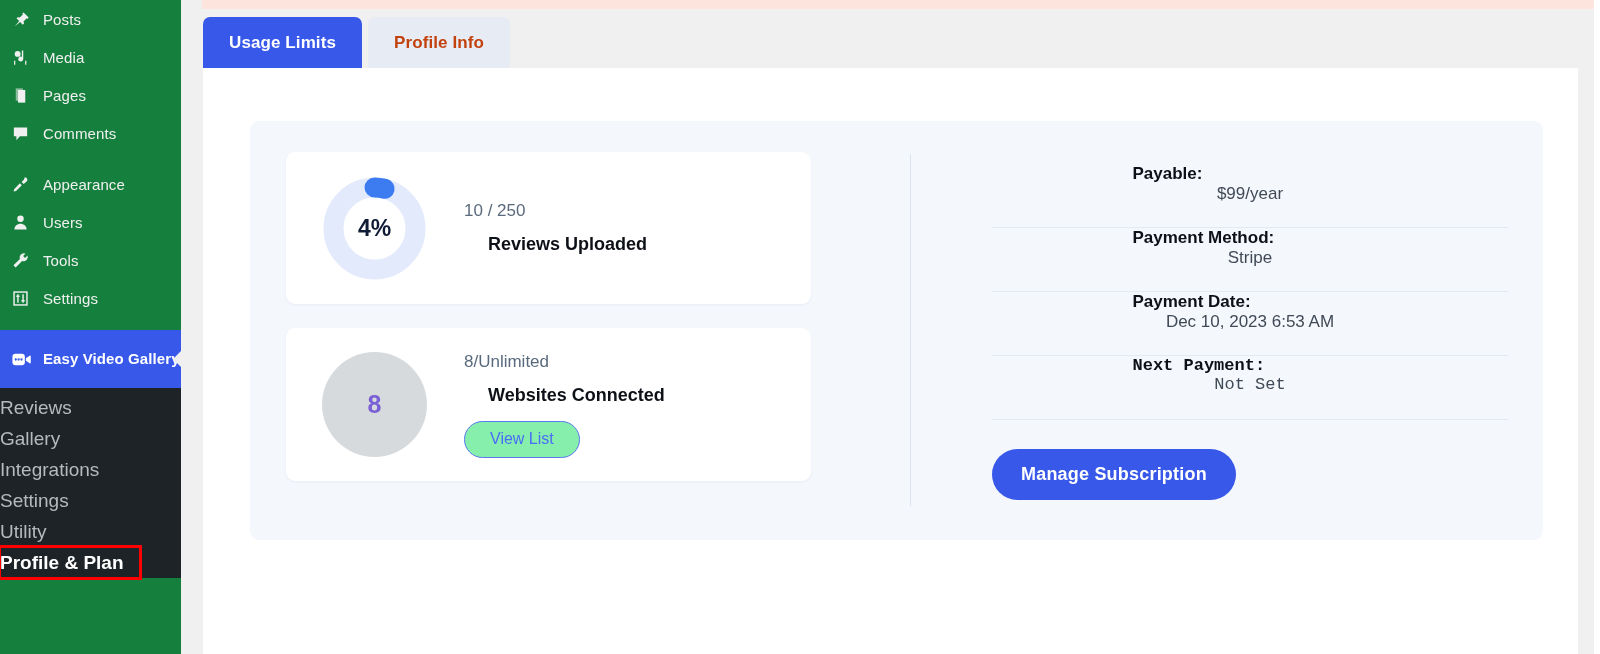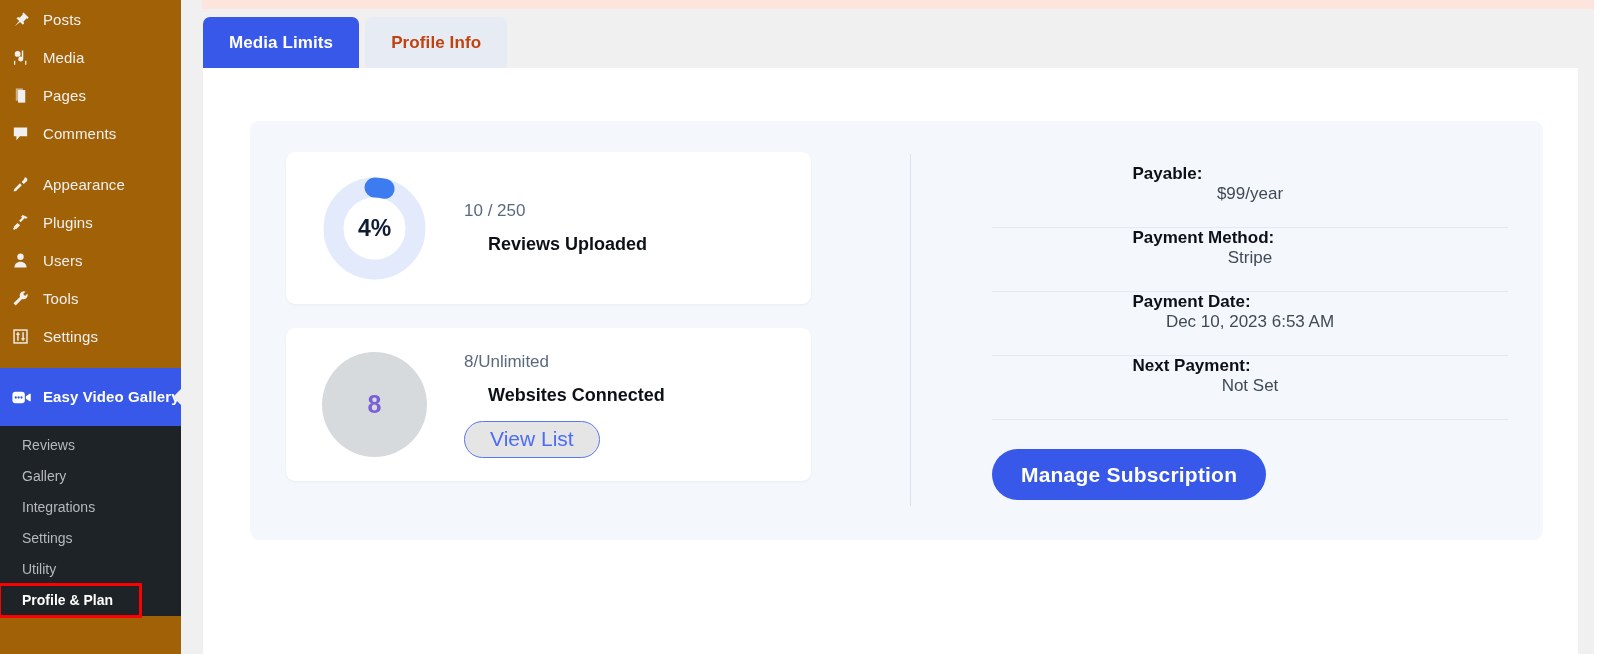--- a/index.html
+++ b/index.html
@@ -8,21 +8,21 @@
     overflow: hidden;
     font-family: "Liberation Sans", sans-serif;
     background: #ffffff;
   }
   #root { position: relative; width: 1600px; height: 654px; }
 
   
   #sidebar {
     position: absolute; left: 0; top: 0;
     width: 181px; height: 654px;
-    background: #a16207;
+    background: #15803d;
     overflow: hidden;
   }
   .menu-top { padding-top: 0; }
   .menu-item {
     display: flex; align-items: center;
     height: 38px;
     padding-left: 11px;
     color: #f0f0f1;
     font-size: 15px;
     letter-spacing: .1px;
@@ -56,23 +56,23 @@
     width: 0; height: 0;
     border-top: 9px solid transparent;
     border-bottom: 9px solid transparent;
     border-right: 9px solid #f0f0f1;
   }
 
   .submenu { background: #1d2327; padding: 4px 0 0 0; }
   .sub-item {
     display: block;
     height: 31px; line-height: 31px;
-    padding-left: 22px;
+    padding-left: 0;
     color: #b6b9bd;
-    font-size: 14px;
+    font-size: 19px;
   }
   .sub-item.current {
     color: #ffffff;
     font-weight: 700;
   }
   .sub-item.boxed {
     position: relative;
     outline: 3px solid #ff0000;
     outline-offset: -1px;
     width: 140px;
@@ -156,23 +156,23 @@
     background: #d6dadd;
     display: flex; align-items: center; justify-content: center;
     font-size: 25px; font-weight: 700; color: #7b5fd6;
   }
   .view-list-btn {
     margin-top: 15px;
     display: inline-flex; align-items: center; justify-content: center;
     height: 37px; padding: 0 25px;
     border: 1.4px solid #5b78f0;
     border-radius: 20px;
-    background: #e5e5e5;
+    background: #86efac;
     color: #4a6cf7;
-    font-size: 21px;
+    font-size: 16px;
     cursor: pointer;
   }
 
   .panel-div {
     width: 1px;
     background: #dbe2ec;
     margin: 33px 0;
     height: 352px;
   }
 
@@ -180,31 +180,31 @@
     flex: 1;
     padding: 43px 0 0 81px;
   }
   .detail-row {
     width: 516px;
     display: flex; align-items: center;
     height: 64px;
     border-bottom: 1px solid #e3e9f2;
     flex-direction: column;
   }
-  .detail-row:last-of-type { border-bottom: 1px solid #e3e9f2; }
+  .detail-row:last-of-type { border-bottom: 1px solid #e3e9f2; font-family: Liberation Mono, monospace; }
   .detail-key { width: 235px; font-size: 17px; font-weight: 700; color: #0d1117; }
   .detail-val { font-size: 17px; color: #404a56; }
 
   .manage-btn {
     margin-top: 29px;
     display: inline-flex; align-items: center; justify-content: center;
     height: 51px; padding: 0 29px;
     background: #3858e9;
     color: #ffffff;
-    font-size: 21px; font-weight: 700;
+    font-size: 18px; font-weight: 700;
     border: none; border-radius: 26px;
     cursor: pointer;
     letter-spacing: .2px;
   }
 
   
   .right-edge {
     position: absolute; right: 0; top: 0;
     width: 6px; height: 654px;
     background: #ffffff;
@@ -261,28 +261,20 @@
 
       <div class="menu-item">
         <span class="mi-icon">
           <svg width="19" height="19" viewBox="0 0 20 20" fill="#f0f0f1">
               <path d="M14.6 2.4a2.6 2.6 0 0 1 1.8 4.5l-3 2.7-2.2-2.2 2.7-3a2.6 2.6 0 0 1 .7-2zM9.4 8.7l2 2-6.1 6.2-2.5.5.5-2.5z"></path>
             </svg>
         </span>
         <span class="mi-label">Appearance</span>
       </div>
 
-      <div class="menu-item">
-        <span class="mi-icon">
-          <svg width="19" height="19" viewBox="0 0 20 20" fill="#f0f0f1">
-              <path d="M12.4 2.1 10.6 4l1 1-3.1 3.1 1.6 1.6 4.5-4.5 1 1 1.9-1.8zM7 10.4l-4.2 4.2.6.6L2 16.6l1.4 1.4 1.4-1.4.6.6 4.2-4.2z"></path>
-            </svg>
-        </span>
-        <span class="mi-label">Plugins</span>
-      </div>
 
       <div class="menu-item">
         <span class="mi-icon">
           <svg width="19" height="19" viewBox="0 0 20 20" fill="#f0f0f1">
               <circle cx="10" cy="6" r="3.4"></circle>
               <path d="M3.6 17.3c0-3.6 2.9-6 6.4-6s6.4 2.4 6.4 6z"></path>
             </svg>
         </span>
         <span class="mi-label">Users</span>
       </div>
@@ -332,21 +324,21 @@
       </div>
 
     </div>
   </div>
 
   <div id="main">
 
     <div class="notice-strip"></div>
 
     <div class="tabbar">
-      <div class="tab active">Media Limits</div>
+      <div class="tab active">Usage Limits</div>
       <div class="tab inactive">Profile Info</div>
     </div>
 
     <div class="canvas">
 
       <div class="panel">
 
         <div class="panel-left">
 
           <div class="stat-card one">

